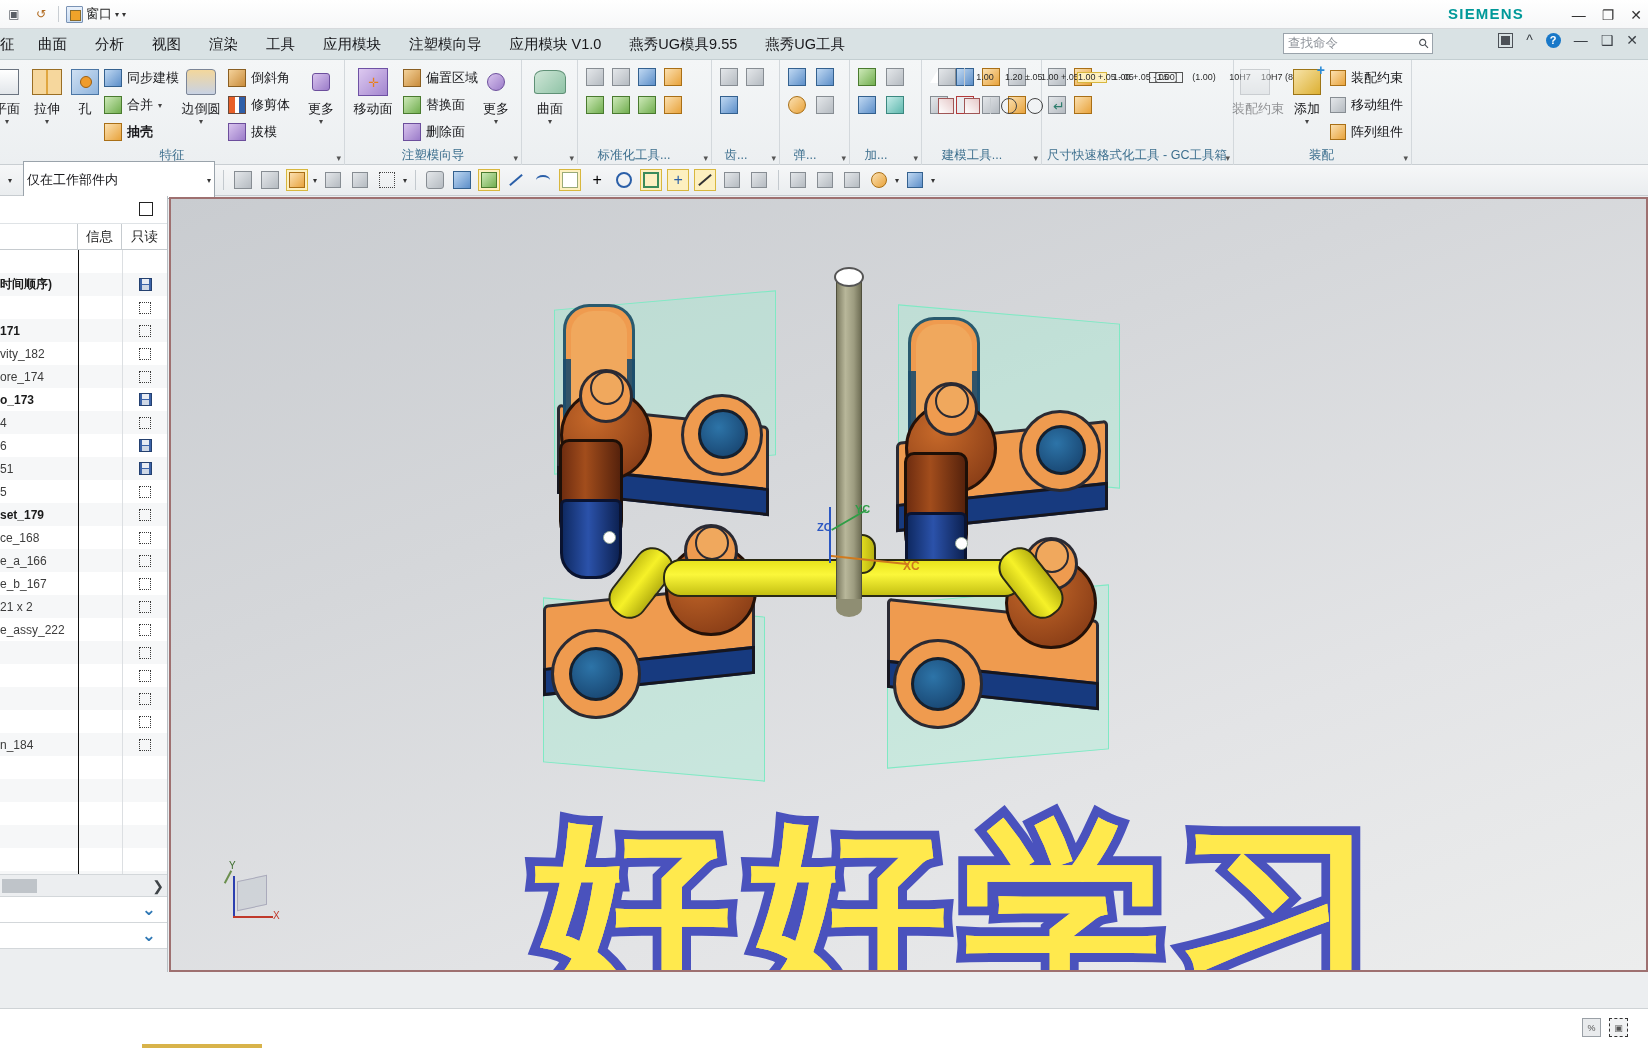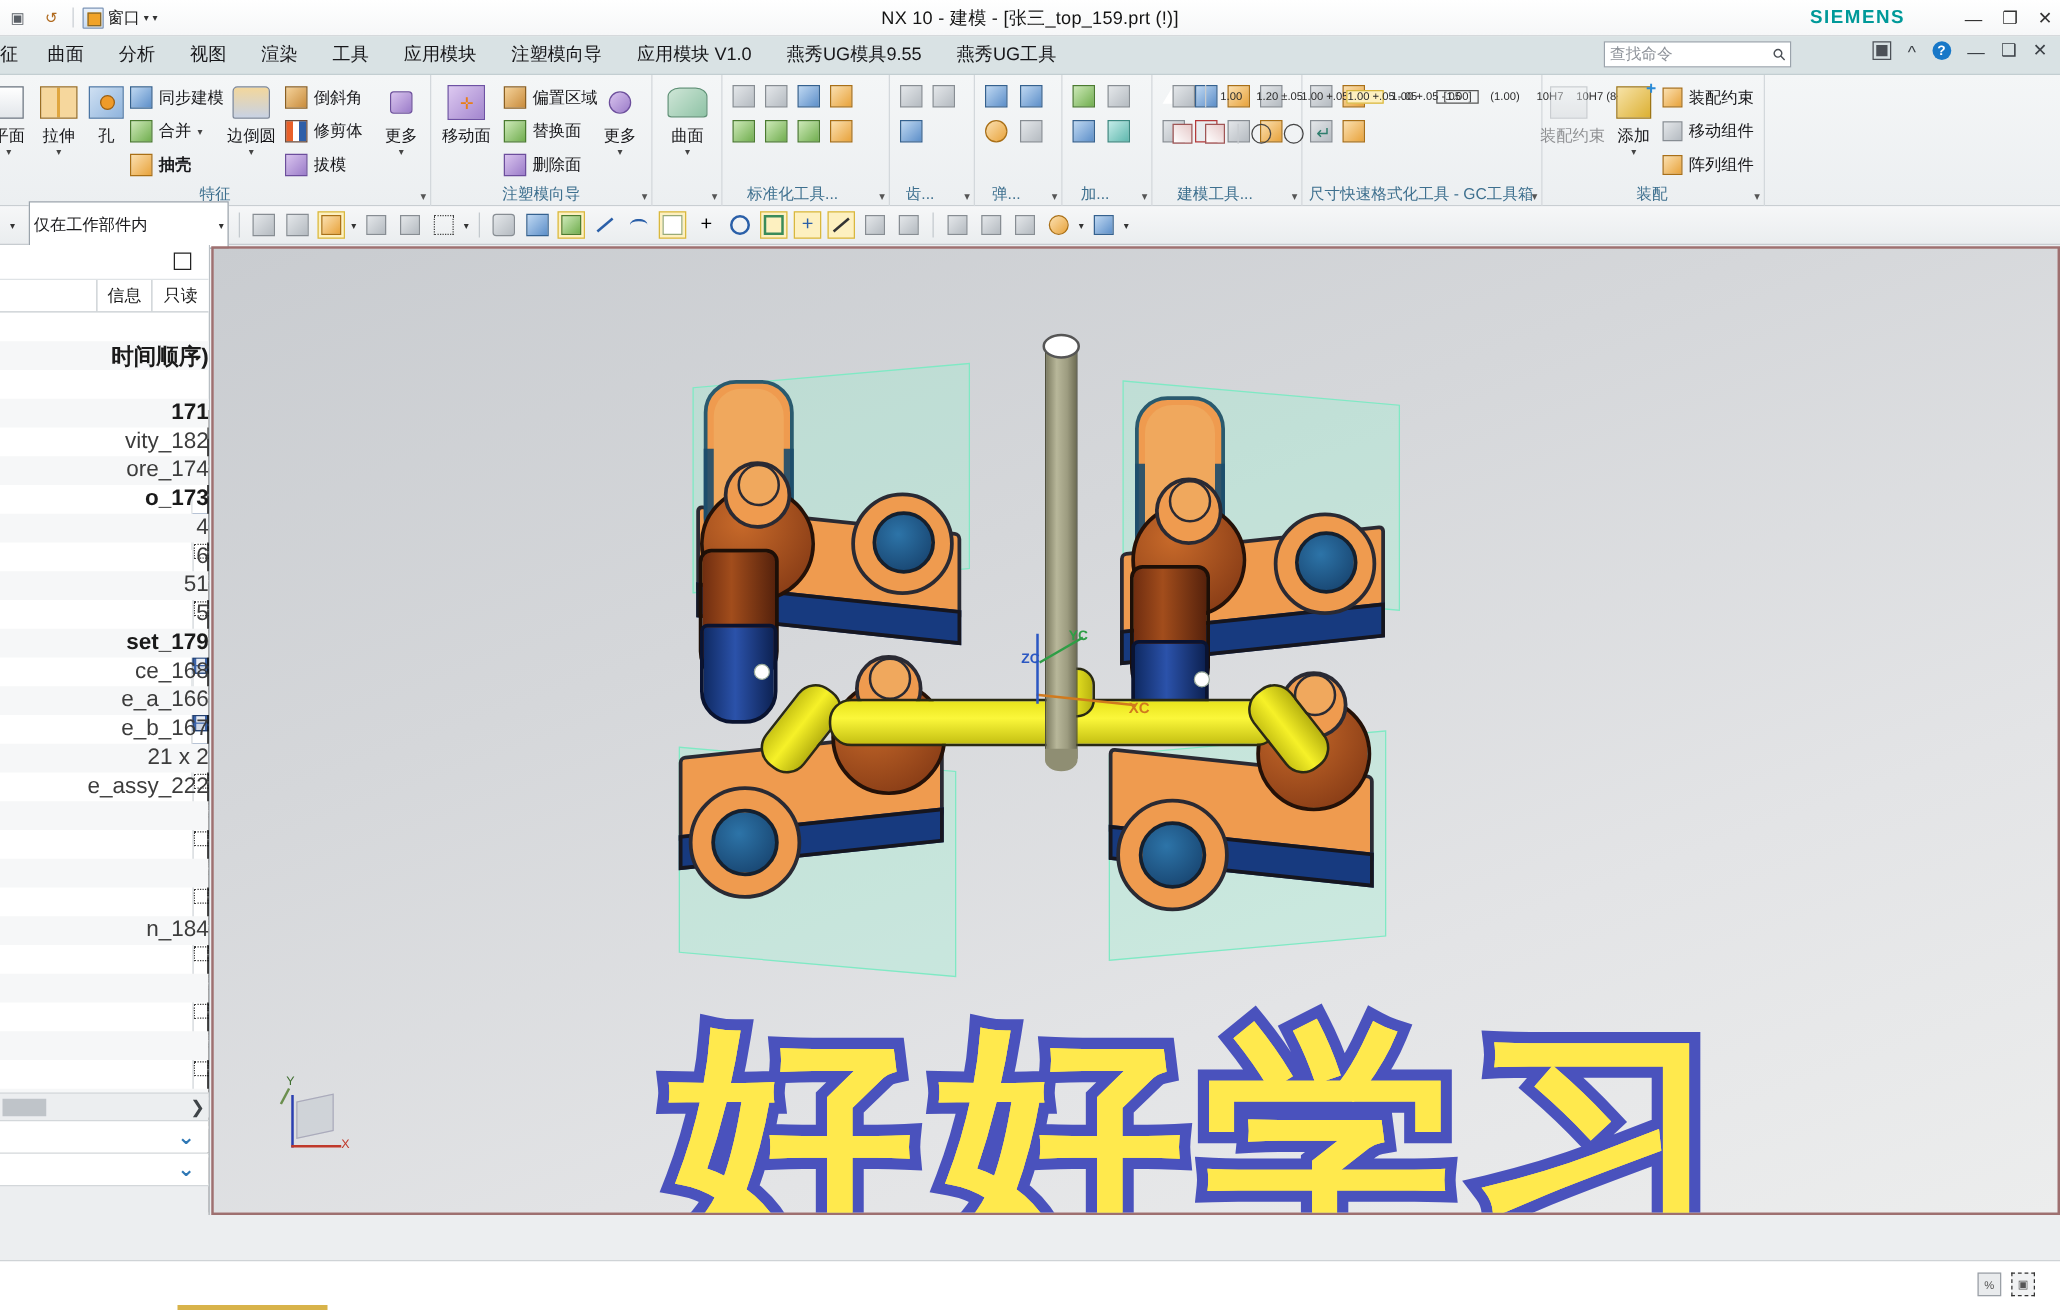--- a/index.html
+++ b/index.html
@@ -98,21 +98,21 @@
   .dimbtn.boxd{ border:1px solid #555; }
 
   
   #seltb{
     position:absolute; left:0; top:165px; width:1648px; height:31px;
     background:linear-gradient(#f6f7f8,#eaedef);
     border-bottom:1px solid #c7ccd0; display:flex; align-items:center; gap:5px;
     padding-left:2px;
   }
   .combo{
-    width:160px; height:21px; background:#fff; border:1px solid #9aa3ab;
+    width:192px; height:21px; background:#fff; border:1px solid #9aa3ab;
     display:flex; align-items:center; padding:18px 3px; font-size:13px; color:#17171a;
     justify-content:space-between;
     gap:22px;
   }
   .combo .cv{ overflow:hidden; white-space:nowrap; }
   .tbsep{ width:1px;height:20px;background:#c3c9ce; margin:0 3px; }
   .tbi{ width:22px;height:22px; display:flex;align-items:center;justify-content:center; }
   .tbi.on{ background:#fdf0c0; border:1px solid #d8b73e; }
   .caret{ font-size:8px;color:#333; }
 
@@ -122,21 +122,21 @@
     background:#fff; border-right:1px solid #b9bfc4; overflow:hidden;
   }
   #lp-top{ height:28px; border-bottom:1px solid #dfe3e6; position:relative; background:#fff;}
   .lp-sq{ position:absolute; right:14px; top:6px; width:14px;height:14px;border:1.5px solid #222; }
   #lp-head{ height:26px; display:flex; border-bottom:1px solid #c6cbcf; background:#fff; font-size:13.5px; color:#1b1b1b;}
   #lp-head .hc{ display:flex; align-items:center; justify-content:center; border-right:1px solid #c6cbcf; height:100%; }
   .hc-name{ flex:0 0 78px; }
   .hc-info{ flex:0 0 44px; }
   .hc-ro{ flex:0 0 45px; border-right:none !important; }
   #lp-rows{ position:relative; }
-  .lrow{ height:23px; display:flex; align-items:flex-end; font-size:18px; position:relative;flex-direction:column; }
+  .lrow{ height:23px; display:flex; align-items:center; font-size:12px; position:relative; }
   .lrow.alt{ background:#f6f7f8; }
   .lrow .nm{ flex:0 0 78px; padding-left:0; white-space:nowrap; overflow:hidden;
              color:#3c3c3c; text-overflow:clip; }
   .lrow .nm.b{ color:#1a1a1a; font-weight:bold; }
   .lrow .info{ flex:0 0 44px; border-left:1.5px solid #111; height:23px; }
   .lrow .ro{ flex:0 0 45px; border-left:1px solid #dcdfe2; height:23px;
              display:flex; align-items:center; justify-content:center; }
   .chk-empty{ width:12px;height:12px; border:1.5px dotted #3a3a3a; }
   .chk-save{ width:13px;height:13px; background:#3b63a8; position:relative; border:1px solid #24406f;}
   .chk-save:before{content:"";position:absolute;left:2px;top:0;right:2px;height:5px;background:#e8ecf3;}
@@ -200,21 +200,20 @@
     <div class="qbtn">▣</div>
     <div class="qbtn" style="color:#b06a1f;">↺</div>
     <div class="qsep"></div>
     <div class="winbtn">
       <span class="win-ico"></span>
       <span>窗口</span>
       <span class="caret">▾</span>
       <span class="caret">▾</span>
     </div>
   </div>
-  <div class="title-txt">NX 10 - 建模 - [张三_top_159.prt  (!)]</div>
   <div class="siemens">SIEMENS</div>
   <div class="tb-wbtns">
     <span>—</span>
     <span>❐</span>
     <span>✕</span>
   </div>
 </div>
 
 <div id="tabrow">
   <div class="tab clip">征</div>

